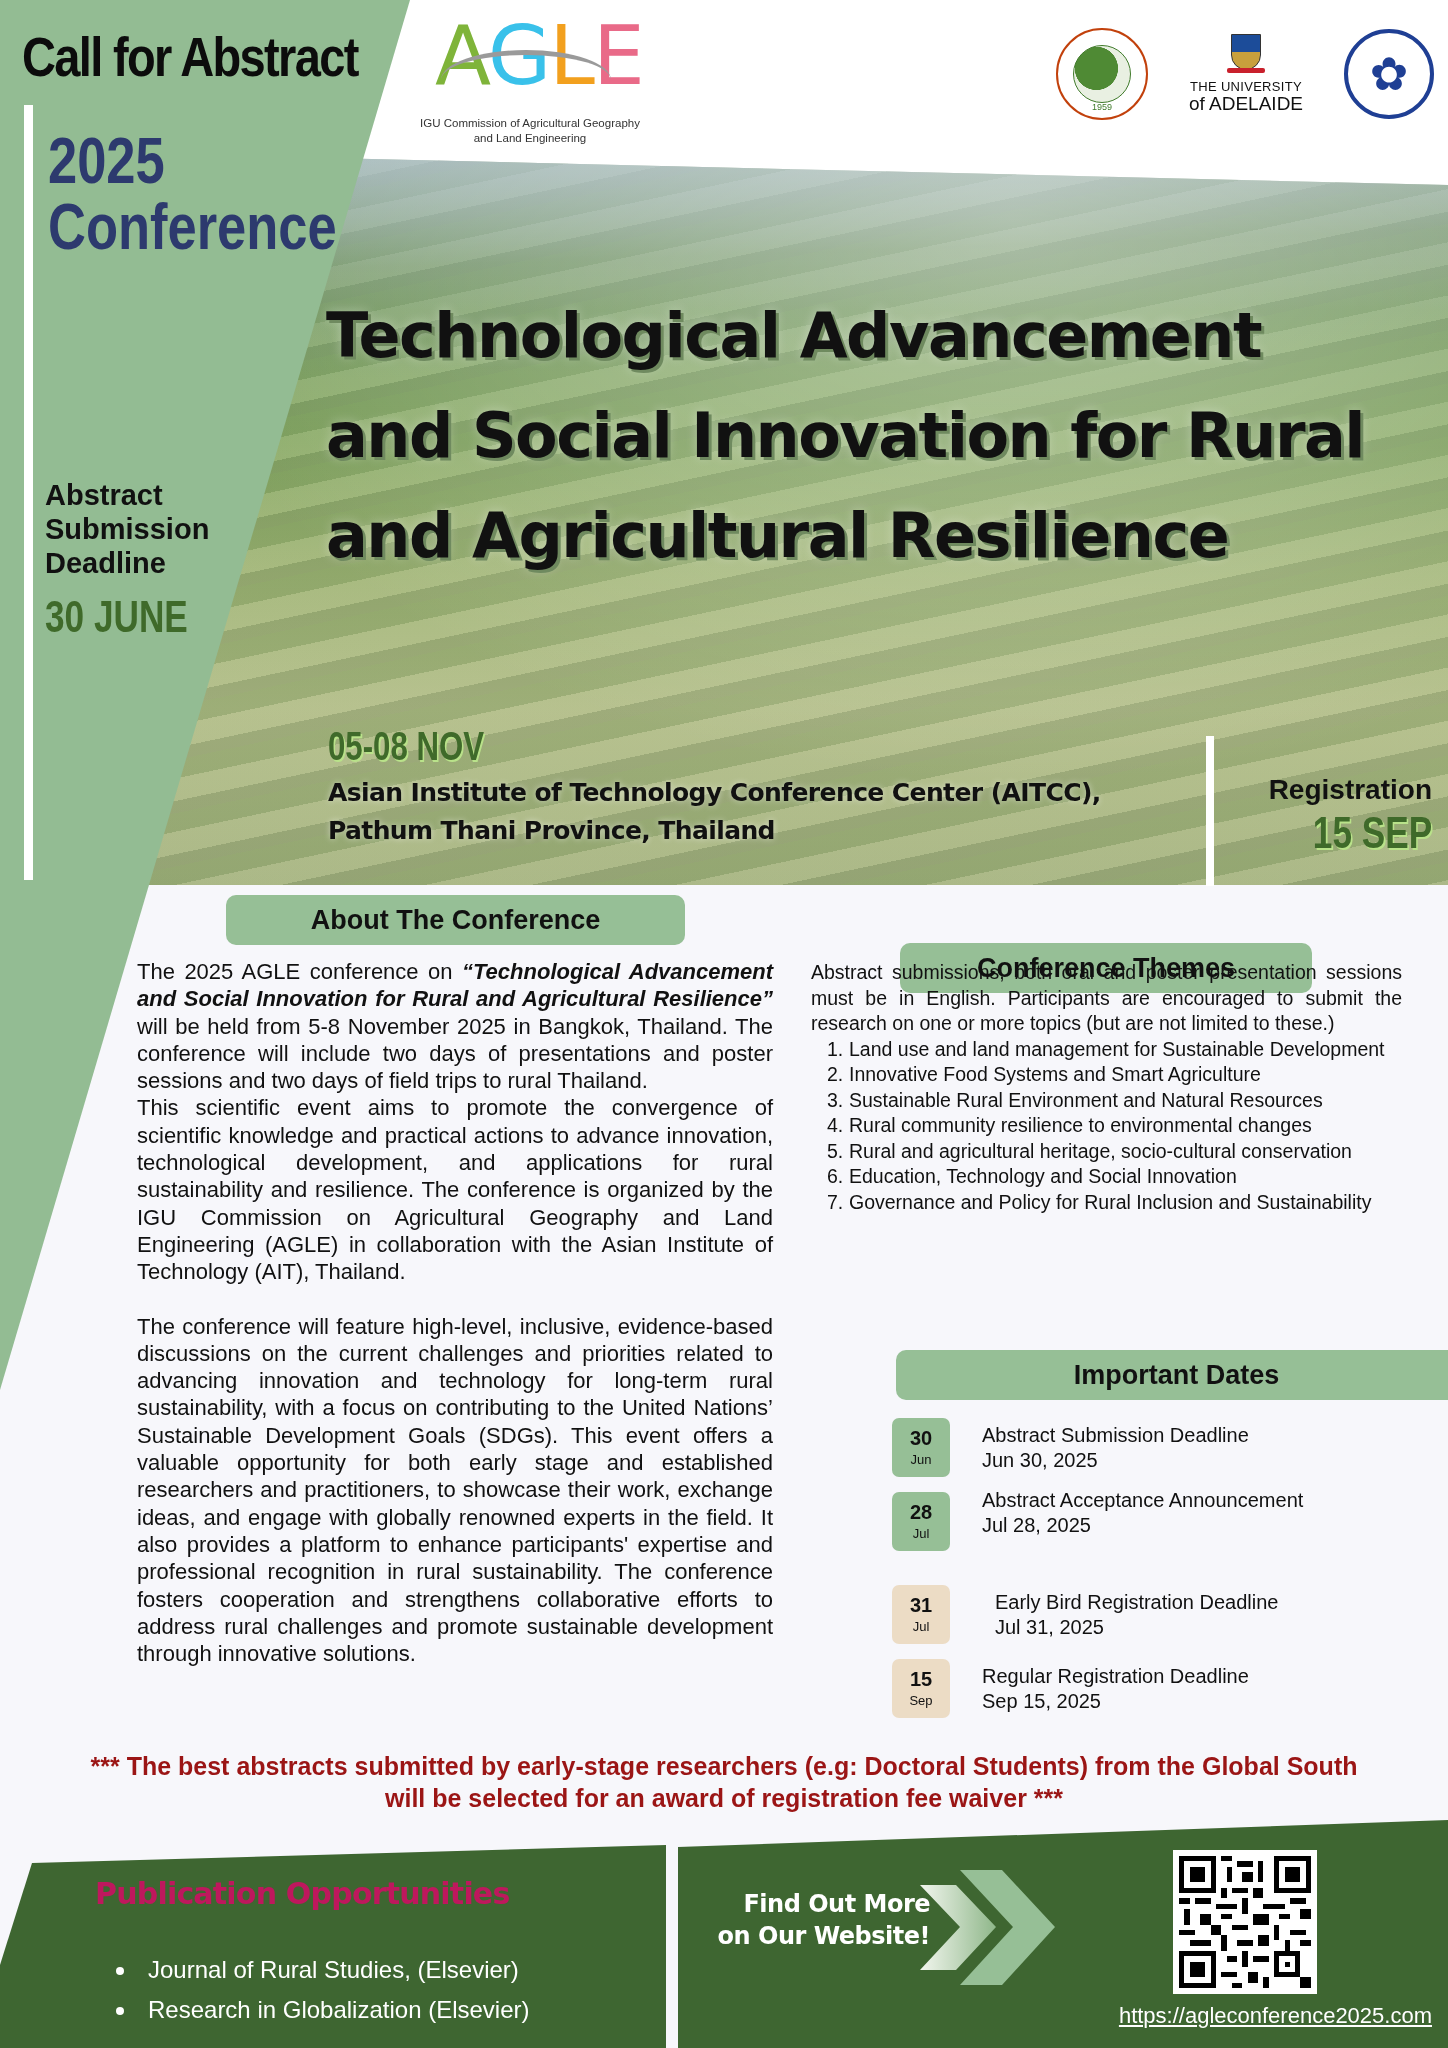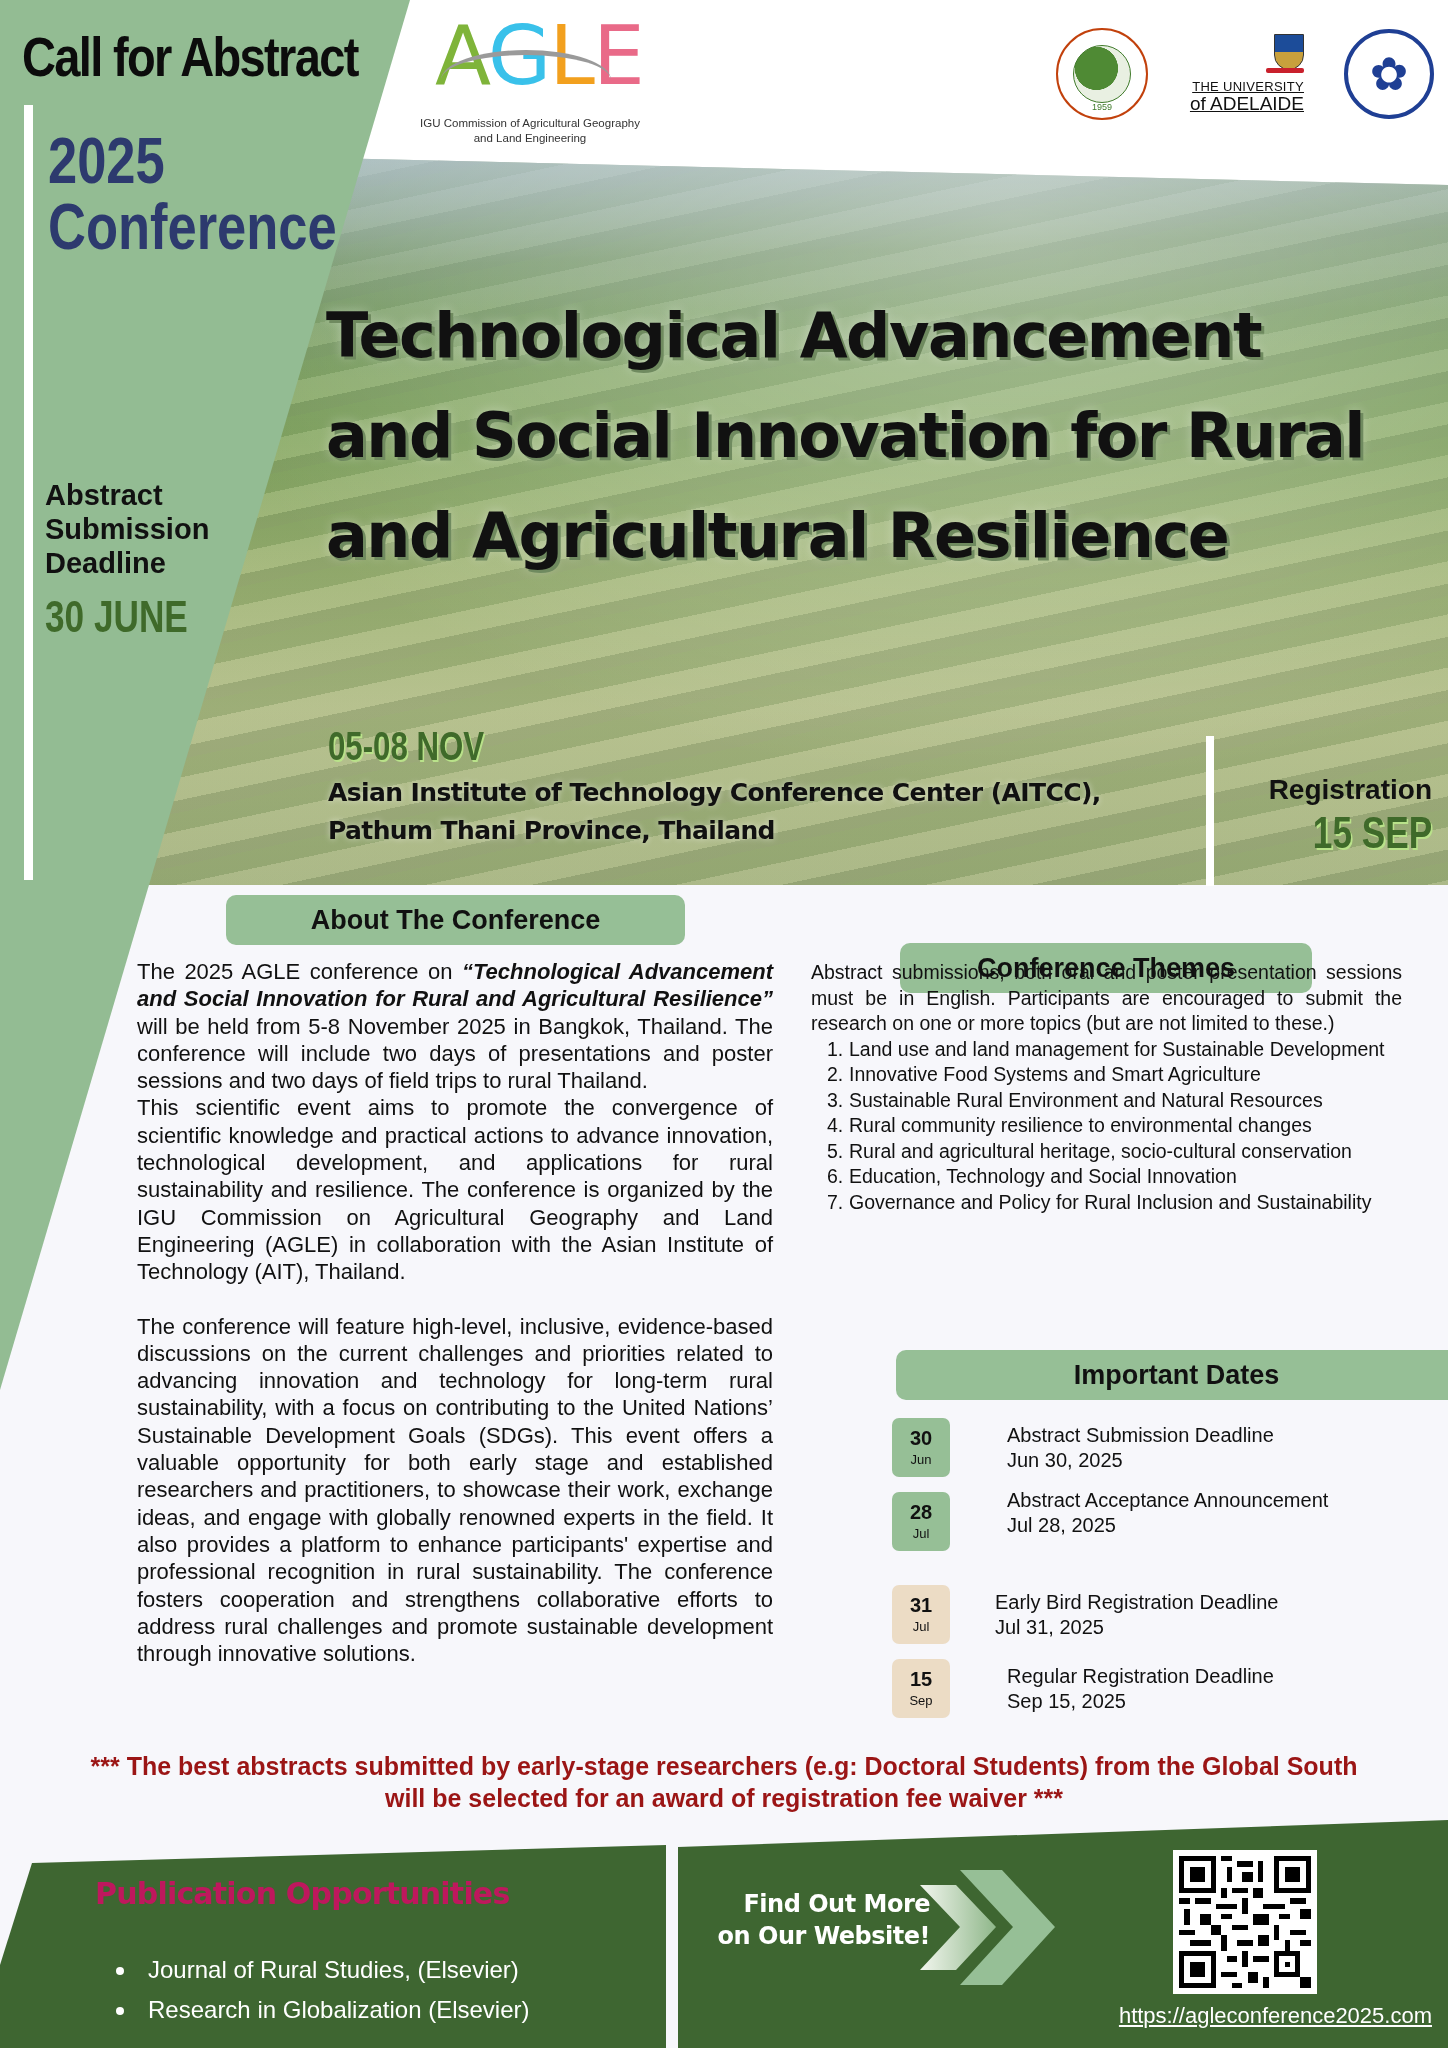--- a/index.html
+++ b/index.html
@@ -64,21 +64,21 @@
     font-size: 11.5px; line-height: 15px; color: #333;
   }
 
   .partner-logos { position: absolute; right: 14px; top: 28px; display: flex; align-items: center; gap: 40px; }
   .logo-ait {
     width: 92px; height: 92px; border-radius: 50%; border: 2px solid #c2410c;
     position: relative; background: #fff; display: flex; align-items: center; justify-content: center;
   }
   .logo-ait .globe { width: 58px; height: 58px; border-radius: 50%; background: radial-gradient(circle at 40% 40%, #4f8a34 0 45%, #e9f0e2 46% 100%); border: 1px solid #3f7a2a; }
   .logo-ait .yr { position: absolute; bottom: 6px; width: 100%; text-align: center; font-size: 9px; color: #3f7a2a; }
-  .logo-adelaide { display: flex; flex-direction: column; align-items: flex-end; width: 116px; text-decoration: underline; }
+  .logo-adelaide { display: flex; flex-direction: column; align-items: center; width: 116px; }
   .logo-adelaide .shield { width: 30px; height: 36px; background: linear-gradient(180deg, #1c4c99 0 50%, #c8a03c 50% 100%); border-radius: 0 0 15px 15px; border: 1px solid #333; }
   .logo-adelaide .ribbon { width: 38px; height: 5px; background: #c9202c; margin-top: -2px; border-radius: 2px; }
   .logo-adelaide .t1 { font-size: 13px; letter-spacing: 0.3px; margin-top: 6px; color: #111; }
   .logo-adelaide .t2 { font-size: 19px; color: #111; line-height: 20px; }
   .logo-cas {
     width: 90px; height: 90px; border-radius: 50%; border: 4px solid #1f3f94; background: #fff;
     display: flex; align-items: center; justify-content: center; color: #1f3f94; font-size: 46px;
   }
 
   .main-title {
@@ -134,21 +134,21 @@
 
   .date-row { position: absolute; left: 892px; display: flex; align-items: center; }
   .date-chip {
     width: 58px; height: 59px; border-radius: 7px; display: flex; flex-direction: column;
     align-items: center; justify-content: center;
   }
   .date-chip.green { background: #96bf96; }
   .date-chip.beige { background: #ecdcc5; }
   .chip-day { font-weight: 700; font-size: 20px; line-height: 22px; color: #111; }
   .chip-mon { font-size: 13px; line-height: 16px; color: #111; margin-top: 3px; text-align: right; }
-  .date-text { margin-left: 57px; font-size: 20px; line-height: 25px; color: #111; }
+  .date-text { margin-left: 32px; font-size: 20px; line-height: 25px; color: #111; }
 
   .award-note {
     position: absolute; left: 0; top: 1750px; width: 1448px; text-align: center;
     font-weight: 700; font-size: 25px; line-height: 32px; color: #9b1515;
   }
 
   
   .footer-left {
     position: absolute; left: 0; top: 1845px; width: 666px; height: 203px; background: #3e6631;
     clip-path: polygon(32px 18px, 666px 0, 666px 203px, 0 203px, 0 120px);

